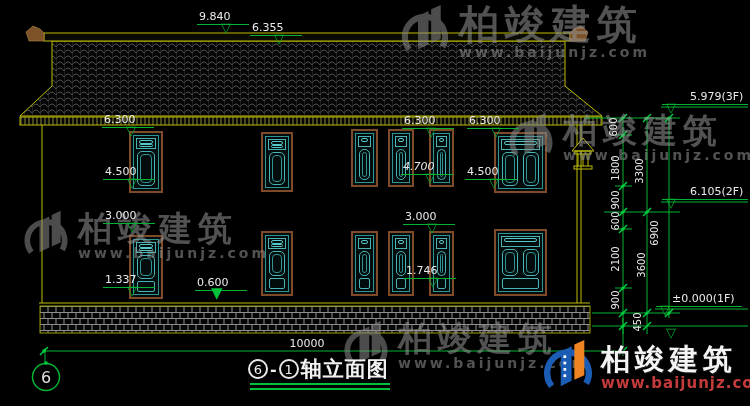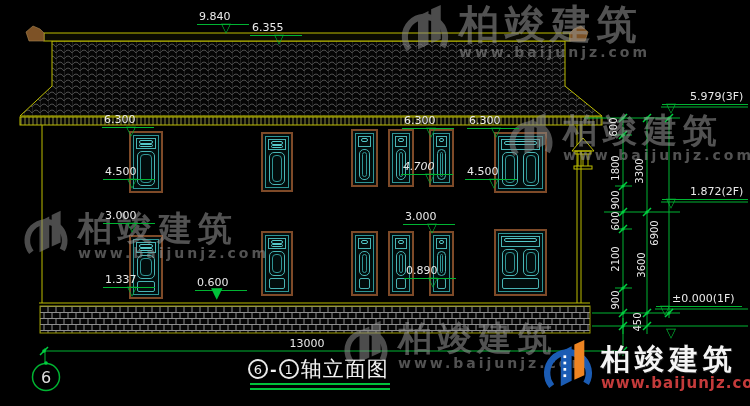--- a/index.html
+++ b/index.html
@@ -47,21 +47,21 @@
   .logo .col{display:flex;flex-direction:column;}
   .logo .b2{font-weight:bold;font-size:29px;line-height:1.05;letter-spacing:5px;color:#f4f4f4;
             text-shadow:0 0 2px #000,1px 1px 0 #222;}
   .logo .u2{font-weight:bold;font-size:15px;letter-spacing:1px;color:#c43b3b;}
 
   
   .title{position:absolute;left:248px;top:355px;display:flex;align-items:center;gap:2px;color:#f2f2f2;}
   .circ{display:inline-flex;width:20px;height:20px;border:2px solid #e8e8e8;border-radius:50%;
         align-items:center;justify-content:center;font-size:13px;flex:none;box-sizing:border-box;}
   .tdash{font-weight:bold;font-size:16px;}
-  .tmain{font-weight:normal;font-size:21px;letter-spacing:1px;}
+  .tmain{font-weight:bold;font-size:21px;letter-spacing:1px;}
   .uline{position:absolute;height:2px;background:#00c23a;}
 
   .axis-num{position:absolute;color:#e0e0e0;font-size:16px;transform:translate(-50%,-50%);}
   .tri-lone{position:absolute;color:#00b432;font-size:13px;line-height:11px;}
 </style>
 </head>
 <body>
 
 <div id="stage">
 
@@ -373,52 +373,52 @@
     <span class="t">4.500</span>
       <span class="ln"></span>
       <span class="tr">▽</span>
     </div>
   <div class="em" style="left:403px;top:211px;">
     <span class="t">3.000</span>
       <span class="ln"></span>
       <span class="tr">▽</span>
     </div>
   <div class="em" style="left:404px;top:265px;">
-    <span class="t">0.890</span>
+    <span class="t">1.746</span>
       <span class="ln"></span>
       <span class="tr">▽</span>
     </div>
   <div class="em r" style="left:662px;top:91px;">
     <span class="t" style="padding-left:28px;">5.979(3F)</span>
       <span class="ln"></span>
       <span class="tr">▽</span>
     </div>
   <div class="em r" style="left:662px;top:186px;">
-    <span class="t" style="padding-left:28px;">1.872(2F)</span>
+    <span class="t" style="padding-left:28px;">6.105(2F)</span>
       <span class="ln"></span>
       <span class="tr">▽</span>
     </div>
   <div class="em r" style="left:656px;top:293px;">
     <span class="t" style="padding-left:16px;">±0.000(1F)</span>
       <span class="ln"></span>
       <span class="tr">▽</span>
     </div>
   <span class="tri-lone" style="left:666px;top:327px;">▽</span>
 
   <span class="vd" style="left:613px;top:127px;">600</span>
   <span class="vd" style="left:615px;top:168px;">1800</span>
   <span class="vd" style="left:615px;top:200px;">900</span>
   <span class="vd" style="left:615px;top:221px;">600</span>
   <span class="vd" style="left:615px;top:259px;">2100</span>
   <span class="vd" style="left:615px;top:300px;">900</span>
   <span class="vd" style="left:637px;top:322px;">450</span>
   <span class="vd" style="left:639px;top:171px;">3300</span>
   <span class="vd" style="left:641px;top:265px;">3600</span>
   <span class="vd" style="left:654px;top:233px;">6900</span>
-  <span class="hd" style="left:307px;top:337px;">13000</span>
+  <span class="hd" style="left:307px;top:337px;">10000</span>
 
   <span class="axis-num" style="left:46px;top:377px;">6</span>
 
   <div class="title">
     <span class="circ">6</span>
     <span class="tdash">-</span>
     <span class="circ">1</span>
     <span class="tmain">轴立面图</span>
   </div>
   <div class="uline" style="left:250px;top:383px;width:140px;"></div>

